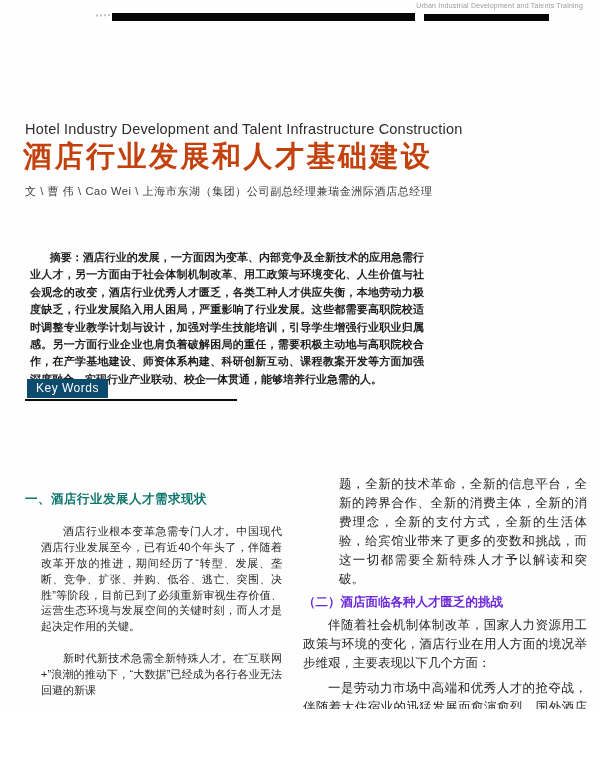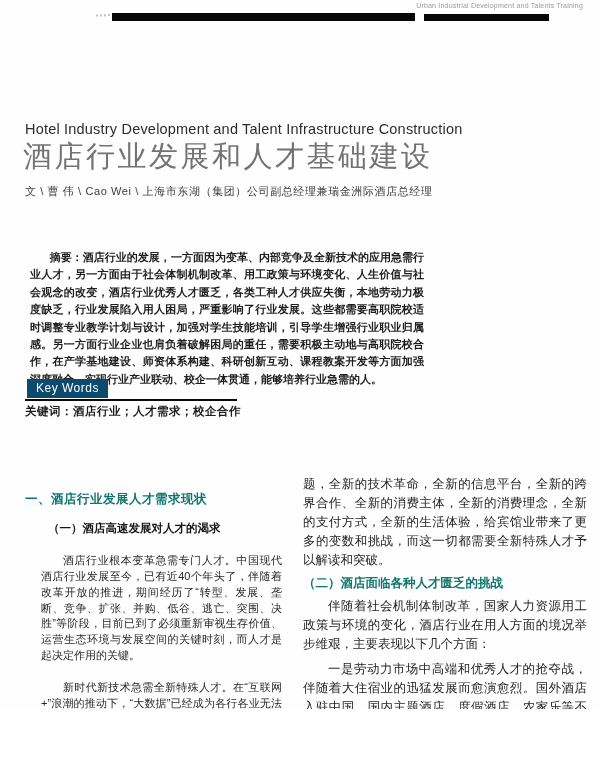--- a/index.html
+++ b/index.html
@@ -22,21 +22,21 @@
   .bar-seg2{position:absolute;top:14px;left:424px;width:125px;height:7px;background:#060606;}
   .bar-noise{position:absolute;top:14px;left:96px;width:30px;height:5px;
     border-top:2px dotted #777;opacity:.45;transform:rotate(-2deg);}
   
   .title-en{
     position:absolute;top:121px;left:25px;width:560px;
     font-size:14.5px;color:#2c2c2c;letter-spacing:0.2px;
   }
   .title-zh{
     position:absolute;top:137px;left:23px;width:570px;
-    font-size:29px;font-weight:normal;color:#737373;letter-spacing:2.5px;
+    font-size:29px;font-weight:bold;color:#c2410c;letter-spacing:2.5px;
   }
   .byline{
     position:absolute;top:184px;left:25px;width:560px;
     font-size:11px;color:#3c3c3c;letter-spacing:0.6px;
   }
   
   .abstract{
     position:absolute;top:249px;left:30px;width:394px;
     font-size:11px;font-weight:bold;color:#1e1e1e;
     line-height:17.4px;text-align:justify;text-indent:1.8em;
@@ -58,22 +58,22 @@
     font-size:11px;line-height:15.9px;color:#262626;text-align:justify;
   }
   .col-left .sec-h{font-size:12.5px;font-weight:bold;color:#0f766e;margin:0 0 13px 0;letter-spacing:0.5px;}
   .col-left .sub-h{font-size:11.5px;font-weight:bold;color:#161616;margin:0 0 4px 0;text-indent:2em;}
   .col-left p{margin:16px;text-indent:2em;}
   .col-right{
     position:absolute;top:475px;left:303px;width:284px;
     font-size:12.5px;line-height:19px;color:#242424;text-align:justify;
   }
   .col-right p{margin:0;text-indent:2em;}
-  .col-right p.cont{text-indent:0;}
-  .col-right .sub-h{font-size:12.5px;font-weight:bold;color:#0f766e;margin:4px 0 4px 0;}
+  .col-right p.cont{text-indent:0;margin-left:36px;}
+  .col-right .sub-h{font-size:12.5px;font-weight:bold;color:#6d28d9;margin:4px 0 4px 0;}
   .col-right p.gap{margin-top:6px;}
   
   .m-logo{
     position:absolute;top:755px;left:349px;
     font-family:"DejaVu Serif","Liberation Serif",serif;
     font-size:42px;line-height:1;color:#000;font-weight:400;letter-spacing:-2px;
   }
   .m-caption{
     position:absolute;top:764px;left:386px;width:36px;height:5px;
     background:repeating-linear-gradient(90deg,#8a8a8a 0 3px,transparent 3px 5px);
@@ -98,25 +98,23 @@
   <div class="bar-seg2"></div>
 
   <div class="title-en">Hotel Industry Development and Talent Infrastructure Construction</div>
   <div class="title-zh">酒店行业发展和人才基础建设</div>
   <div class="byline">文 \ 曹  伟 \ Cao Wei \ 上海市东湖（集团）公司副总经理兼瑞金洲际酒店总经理</div>
 
   <div class="abstract"><span>摘要：</span><span>酒店行业的发展，一方面因为变革、内部竞争及全新技术的应用急需行业人才，另一方面由于社会体制机制改革、用工政策与环境变化、人生价值与社会观念的改变，酒店行业优秀人才匮乏，各类工种人才供应失衡，本地劳动力极度缺乏，行业发展陷入用人困局，严重影响了行业发展。这些都需要高职院校适时调整专业教学计划与设计，加强对学生技能培训，引导学生增强行业职业归属感。另一方面行业企业也肩负着破解困局的重任，需要积极主动地与高职院校合作，在产学基地建设、师资体系构建、科研创新互动、课程教案开发等方面加强深度融合，实现行业产业联动、校企一体贯通，能够培养行业急需的人。</span></div>
 
   <div class="kw-badge">Key Words</div>
   <div class="kw-rule"></div>
-  <div class="kw-line"><span>关键词：</span><span>酒店行业；人才需求；校企合作</span></div>
 
   <div class="col-left">
     <div class="sec-h">一、酒店行业发展人才需求现状</div>
-    <div class="sub-h">（一）酒店高速发展对人才的渴求</div>
     <p>酒店行业根本变革急需专门人才。中国现代酒店行业发展至今，已有近40个年头了，伴随着改革开放的推进，期间经历了“转型、发展、垄断、竞争、扩张、并购、低谷、逃亡、突围、决胜”等阶段，目前已到了必须重新审视生存价值、运营生态环境与发展空间的关键时刻，而人才是起决定作用的关键。</p>
     <p>新时代新技术急需全新特殊人才。在“互联网+”浪潮的推动下，“大数据”已经成为各行各业无法回避的新课</p>
   </div>
 
   <div class="col-right">
     <p class="cont">题，全新的技术革命，全新的信息平台，全新的跨界合作、全新的消费主体，全新的消费理念，全新的支付方式，全新的生活体验，给宾馆业带来了更多的变数和挑战，而这一切都需要全新特殊人才予以解读和突破。</p>
     <div class="sub-h">（二）酒店面临各种人才匮乏的挑战</div>
     <p>伴随着社会机制体制改革，国家人力资源用工政策与环境的变化，酒店行业在用人方面的境况举步维艰，主要表现以下几个方面：</p>
     <p class="gap">一是劳动力市场中高端和优秀人才的抢夺战，伴随着大住宿业的迅猛发展而愈演愈烈。国外酒店入驻中国，国内主题酒店、度假酒店、农家乐等不同形式的酒店不断兴起与发展，导致行业对优秀人才争夺日益激烈。</p>
     <p class="gap">二是大众基础性服务人员的短缺，各类工种供给比例失衡，致使酒店顾此失彼、疲于应付。酒店属于一个劳动密集性行业，</p>

